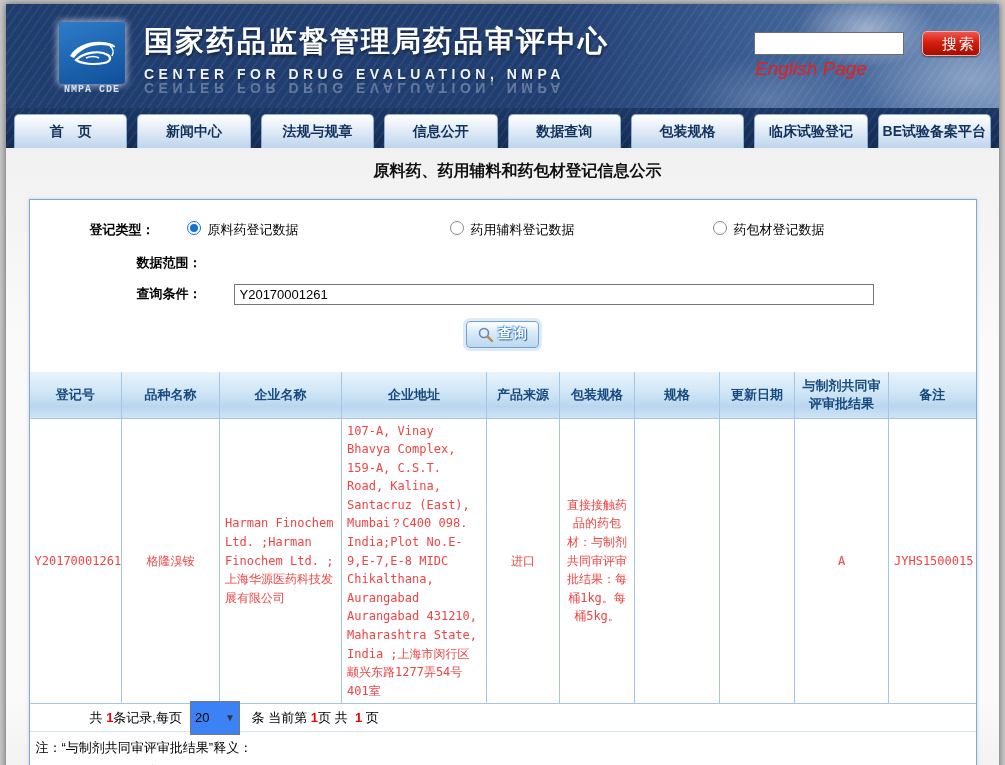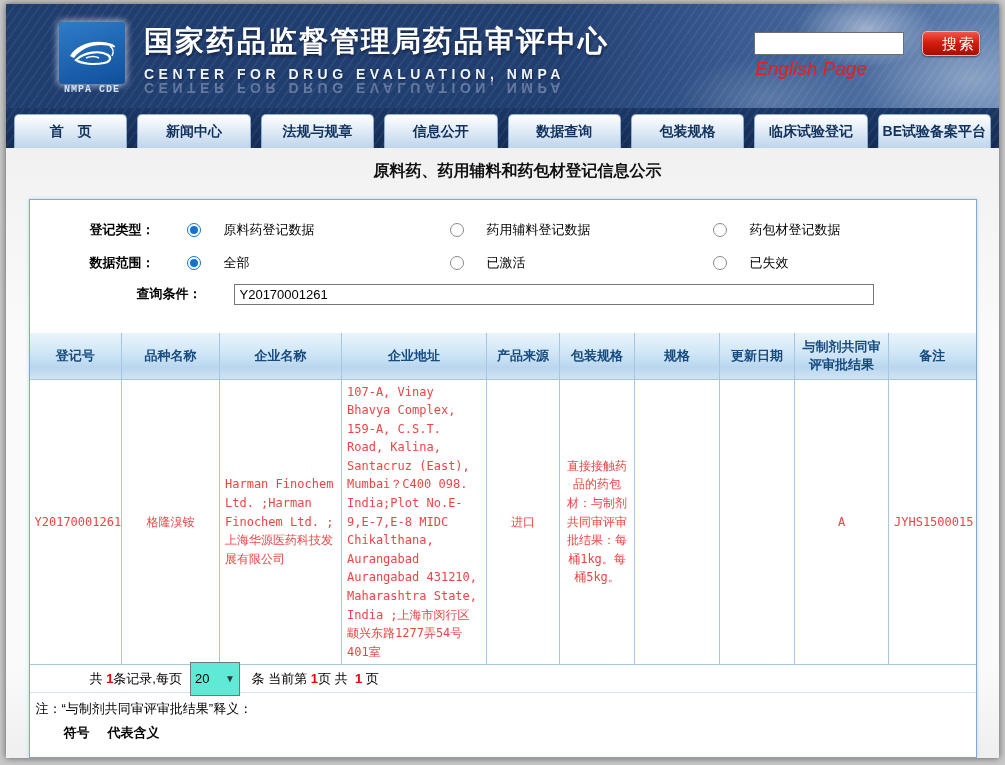--- a/index.html
+++ b/index.html
@@ -48,21 +48,21 @@
   
   .content { background:linear-gradient(#f1f1f1,#fafafa 30%,#fafafa 85%,#efefef); padding-top:13px; }
   .page-title { text-align:center; font-size:16px; font-weight:bold; color:#111; margin-bottom:17px;padding-left:30px; }
   .panel { width:948px; margin:0 auto 0; background:#fff; border:1px solid #7fa9d6; box-shadow:0 0 3px rgba(127,169,214,.5); }
 
   
   .form-area { padding:13px 0 10px; }
   .form-row { display:flex; align-items:center; height:33px; }
   .form-label { width:172px; text-align:right; font-weight:bold; font-size:13px; color:#000; }
   .opts { display:flex; padding-left:32px; }
-  .opt { width:263px; display:flex; align-items:center; font-size:13px; color:#000; cursor:pointer;gap:16px; }
+  .opt { width:263px; display:flex; align-items:flex-start; font-size:13px; color:#000; cursor:pointer; }
   .radio { width:14px; height:14px; border-radius:50%; margin-right:7px; background:#fff; border:1px solid #8a8a8a; position:relative; }
   .radio.sel { border:1px solid #1573ce; }
   .radio.sel::after { content:""; position:absolute; left:2px; top:2px; width:8px; height:8px; border-radius:50%; background:#1573ce; }
   .query-row { height:30px; }
   .query-input { width:640px; height:21px; margin-left:32px; border:1px solid #767676; font-size:13px; padding:0 5px;
     font-family:"Liberation Sans","DejaVu Sans",sans-serif; }
   .btn-row { display:flex; justify-content:center; margin-top:12px; }
   .btn-query { display:flex; align-items:center; gap:4px; padding:3px 10px 4px; border:1px solid #6fa0d2; border-radius:4px;
     background:linear-gradient(#feffff,#dcebf8 40%,#bcd8ef); box-shadow:0 0 0 3px #dcebf7; cursor:pointer; }
   .btn-query .txt { color:#fff; font-size:14px; font-weight:bold; letter-spacing:1px;
@@ -79,21 +79,21 @@
   .c0{width:92px}.c1{width:98px}.c2{width:122px}.c3{width:145px}.c4{width:73px}
   .c5{width:75px}.c6{width:85px}.c7{width:75px}.c8{width:94px}.c9{width:87px}
   table { border-style:hidden; } 
   th, td { border:1px solid #a6c7e4; }
 
   
   .pager { height:29px; display:flex; align-items:center; font-size:13px; color:#000; padding-left:60px;
     border-top:1px solid #a6c7e4; border-bottom:1px solid #d6e4f2; }
   .pager b.red, .red { color:#f20000; font-weight:bold; }
   .pagesize { display:inline-flex; align-items:center; justify-content:space-between; width:50px; height:22px;
-    border:1px solid #767676; background:#5eead4; margin:0 8px; padding:16px 4px; cursor:pointer; font-size:13px; }
+    border:1px solid #767676; background:#3b82f6; margin:0 8px; padding:16px 4px; cursor:pointer; font-size:13px; }
   .pagesize .arrow { font-size:10px; color:#333; }
   .pager .sp { white-space:pre; }
 
   
   .notes { padding:7px 4px 10px; font-size:13px; color:#000; }
   .notes-title { padding-left:2px; margin-bottom:6px; }
   .notes-hline { display:flex; font-weight:bold; margin-bottom:5px; }
   .notes-hline .sym { width:56px; text-align:right; }
   .notes-hline .mean { padding-left:18px; }
 </style>
@@ -156,41 +156,36 @@
             </div>
             <div class="opt">
               <span class="radio"></span>
               <span>药包材登记数据</span>
             </div>
           </div>
         </div>
 
         <div class="form-row">
           <div class="form-label">数据范围：</div>
-          <div class="opts">
-            <div class="opt">
-              <span class="radio sel"></span>
-              <span>全部</span>
-            </div>
-            <div class="opt">
-              <span class="radio"></span>
-              <span>已激活</span>
-            </div>
-            <div class="opt">
-              <span class="radio"></span>
-              <span>已失效</span>
-            </div>
-          </div>
         </div>
 
         <div class="form-row query-row">
           <div class="form-label">查询条件：</div>
           <input class="query-input" type="text" value="Y20170001261" style="">
         </div>
 
+        <div class="btn-row">
+          <div class="btn-query">
+            <svg width="17" height="17" viewBox="0 0 17 17">
+              <circle cx="7" cy="7" r="4.5" fill="#dfeefb" stroke="#6b86a8" stroke-width="1.6"></circle>
+              <line x1="10.5" y1="10.5" x2="15" y2="15" stroke="#b08a4e" stroke-width="2.4" stroke-linecap="round"></line>
+            </svg>
+            <span class="txt">查询</span>
+          </div>
+        </div>
       </div>
 
       <table>
         <colgroup>
           <col class="c0">
             <col class="c1">
             <col class="c2">
             <col class="c3">
             <col class="c4">
           <col class="c5">

